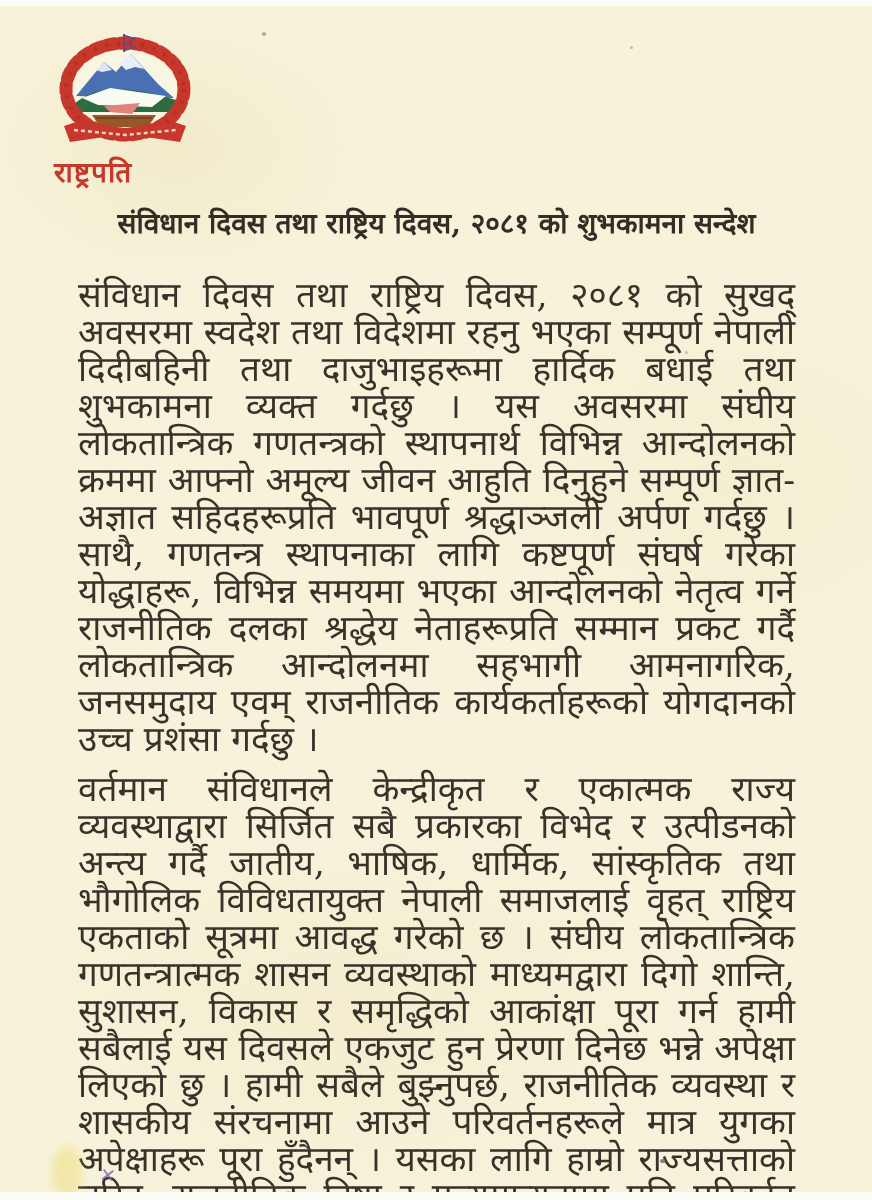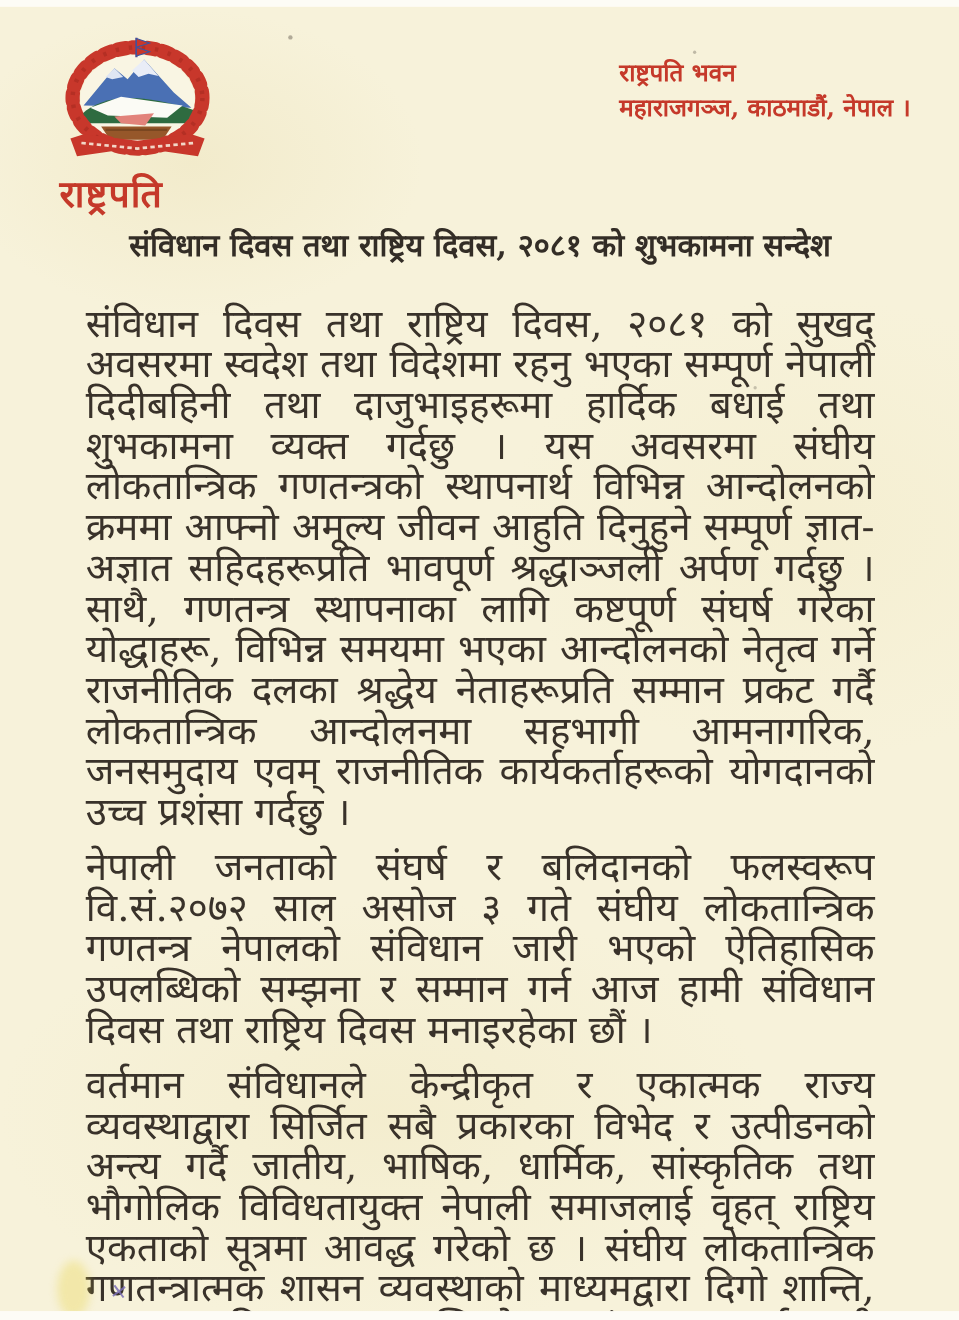--- a/index.html
+++ b/index.html
@@ -26,21 +26,21 @@
   .edge-top { top: 0; height: 6px; }
   .edge-bottom { bottom: 0; height: 8px; }
 
   
   .emblem {
     position: absolute; left: 52px; top: 28px;
     width: 146px; height: 116px;
   }
   .brand {
     position: absolute; left: 54px; top: 146px;
-    font-size: 34px; font-weight: 700;
+    font-size: 28px; font-weight: 700;
     color: #c5392a;
     letter-spacing: 1px;
   }
   .office {
     position: absolute; left: 563px; top: 46px;
     color: #c5392a;
     font-weight: 700;
     font-size: 22px;
     line-height: 31px;
     text-align: left;
@@ -118,29 +118,24 @@
       <path d="M72,0 L72,18" stroke="#5b4a8a" stroke-width="2"></path>
       <path d="M72,1 L84,5 L72,9 L84,13 L72,17 Z" fill="#c8372b" stroke="#3b55a0" stroke-width="1"></path>
 
       <path d="M12,92 L24,88 L73,94 L122,88 L134,92 L128,108 L73,100 L18,108 Z" fill="#c8372b"></path>
       <path d="M22,96 L73,101 L124,96" stroke="#f6e9d8" stroke-width="2.5" stroke-dasharray="4 3" fill="none" opacity=".9"></path>
     </svg>
   </div>
 
   <div class="brand">राष्ट्रपति</div>
 
-  <div class="office">
-    <div>राष्ट्रपति भवन</div>
-    <div>महाराजगञ्ज, काठमाडौं, नेपाल ।</div>
-  </div>
 
   <div class="content">
     <div class="doc-title">संविधान दिवस तथा राष्ट्रिय दिवस, २०८१ को शुभकामना सन्देश</div>
     <p class="doc-par">संविधान दिवस तथा राष्ट्रिय दिवस, २०८१ को सुखद् अवसरमा स्वदेश तथा विदेशमा रहनु भएका सम्पूर्ण नेपाली दिदीबहिनी तथा दाजुभाइहरूमा हार्दिक बधाई तथा शुभकामना व्यक्त गर्दछु । यस अवसरमा संघीय लोकतान्त्रिक गणतन्त्रको स्थापनार्थ विभिन्न आन्दोलनको क्रममा आफ्नो अमूल्य जीवन आहुति दिनुहुने सम्पूर्ण ज्ञात-अज्ञात सहिदहरूप्रति भावपूर्ण श्रद्धाञ्जली अर्पण गर्दछु । साथै, गणतन्त्र स्थापनाका लागि कष्टपूर्ण संघर्ष गरेका योद्धाहरू, विभिन्न समयमा भएका आन्दोलनको नेतृत्व गर्ने राजनीतिक दलका श्रद्धेय नेताहरूप्रति सम्मान प्रकट गर्दै लोकतान्त्रिक आन्दोलनमा सहभागी आमनागरिक, जनसमुदाय एवम् राजनीतिक कार्यकर्ताहरूको योगदानको उच्च प्रशंसा गर्दछु ।</p>
-    <p class="doc-par">नेपाली जनताको संघर्ष र बलिदानको फलस्वरूप वि.सं.२०७२ साल असोज ३ गते संघीय लोकतान्त्रिक गणतन्त्र नेपालको संविधान जारी भएको ऐतिहासिक उपलब्धिको सम्झना र सम्मान गर्न आज हामी संविधान दिवस तथा राष्ट्रिय दिवस मनाइरहेका छौं ।</p>
     <p class="doc-par">वर्तमान संविधानले केन्द्रीकृत र एकात्मक राज्य व्यवस्थाद्वारा सिर्जित सबै प्रकारका विभेद र उत्पीडनको अन्त्य गर्दै जातीय, भाषिक, धार्मिक, सांस्कृतिक तथा भौगोलिक विविधतायुक्त नेपाली समाजलाई वृहत् राष्ट्रिय एकताको सूत्रमा आवद्ध गरेको छ । संघीय लोकतान्त्रिक गणतन्त्रात्मक शासन व्यवस्थाको माध्यमद्वारा दिगो शान्ति, सुशासन, विकास र समृद्धिको आकांक्षा पूरा गर्न हामी सबैलाई यस दिवसले एकजुट हुन प्रेरणा दिनेछ भन्ने अपेक्षा लिएको छु । हामी सबैले बुझ्नुपर्छ, राजनीतिक व्यवस्था र शासकीय संरचनामा आउने परिवर्तनहरूले मात्र युगका अपेक्षाहरू पूरा हुँदैनन् । यसका लागि हाम्रो राज्यसत्ताको चरित्र, राजनीतिक निष्ठा र मूल्यमान्यतामा पनि परिवर्तन ल्याउन आवश्यक हुन्छ । अन्यथा, व्यवहारले राजनीतिक परिवर्तनलाई पुष्टि गर्दैन ।</p>
 
   </div>
 
   <div class="smudge-yellow"></div>
   <div class="ink-mark">✕</div>
   <div class="speck s1"></div>
   <div class="speck s2"></div>
   <div class="speck s3"></div>
   <div class="speck s4"></div>

